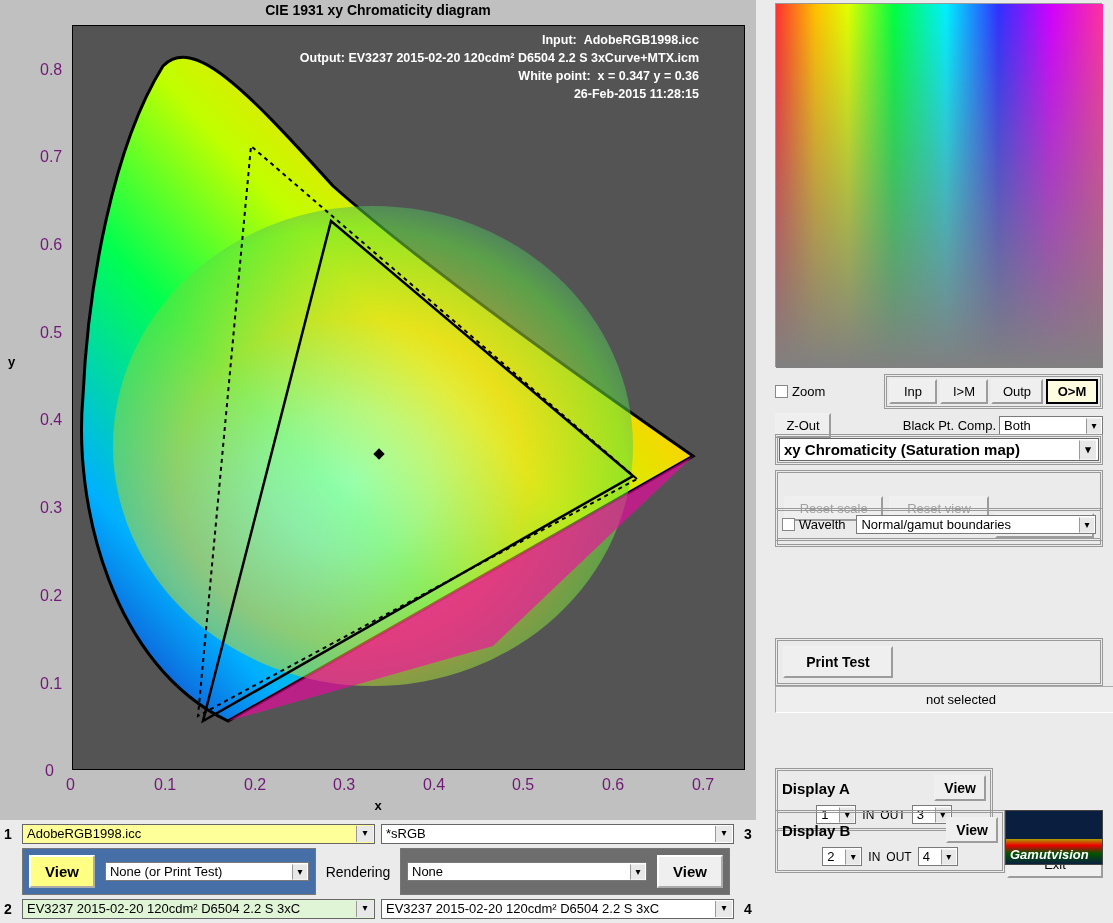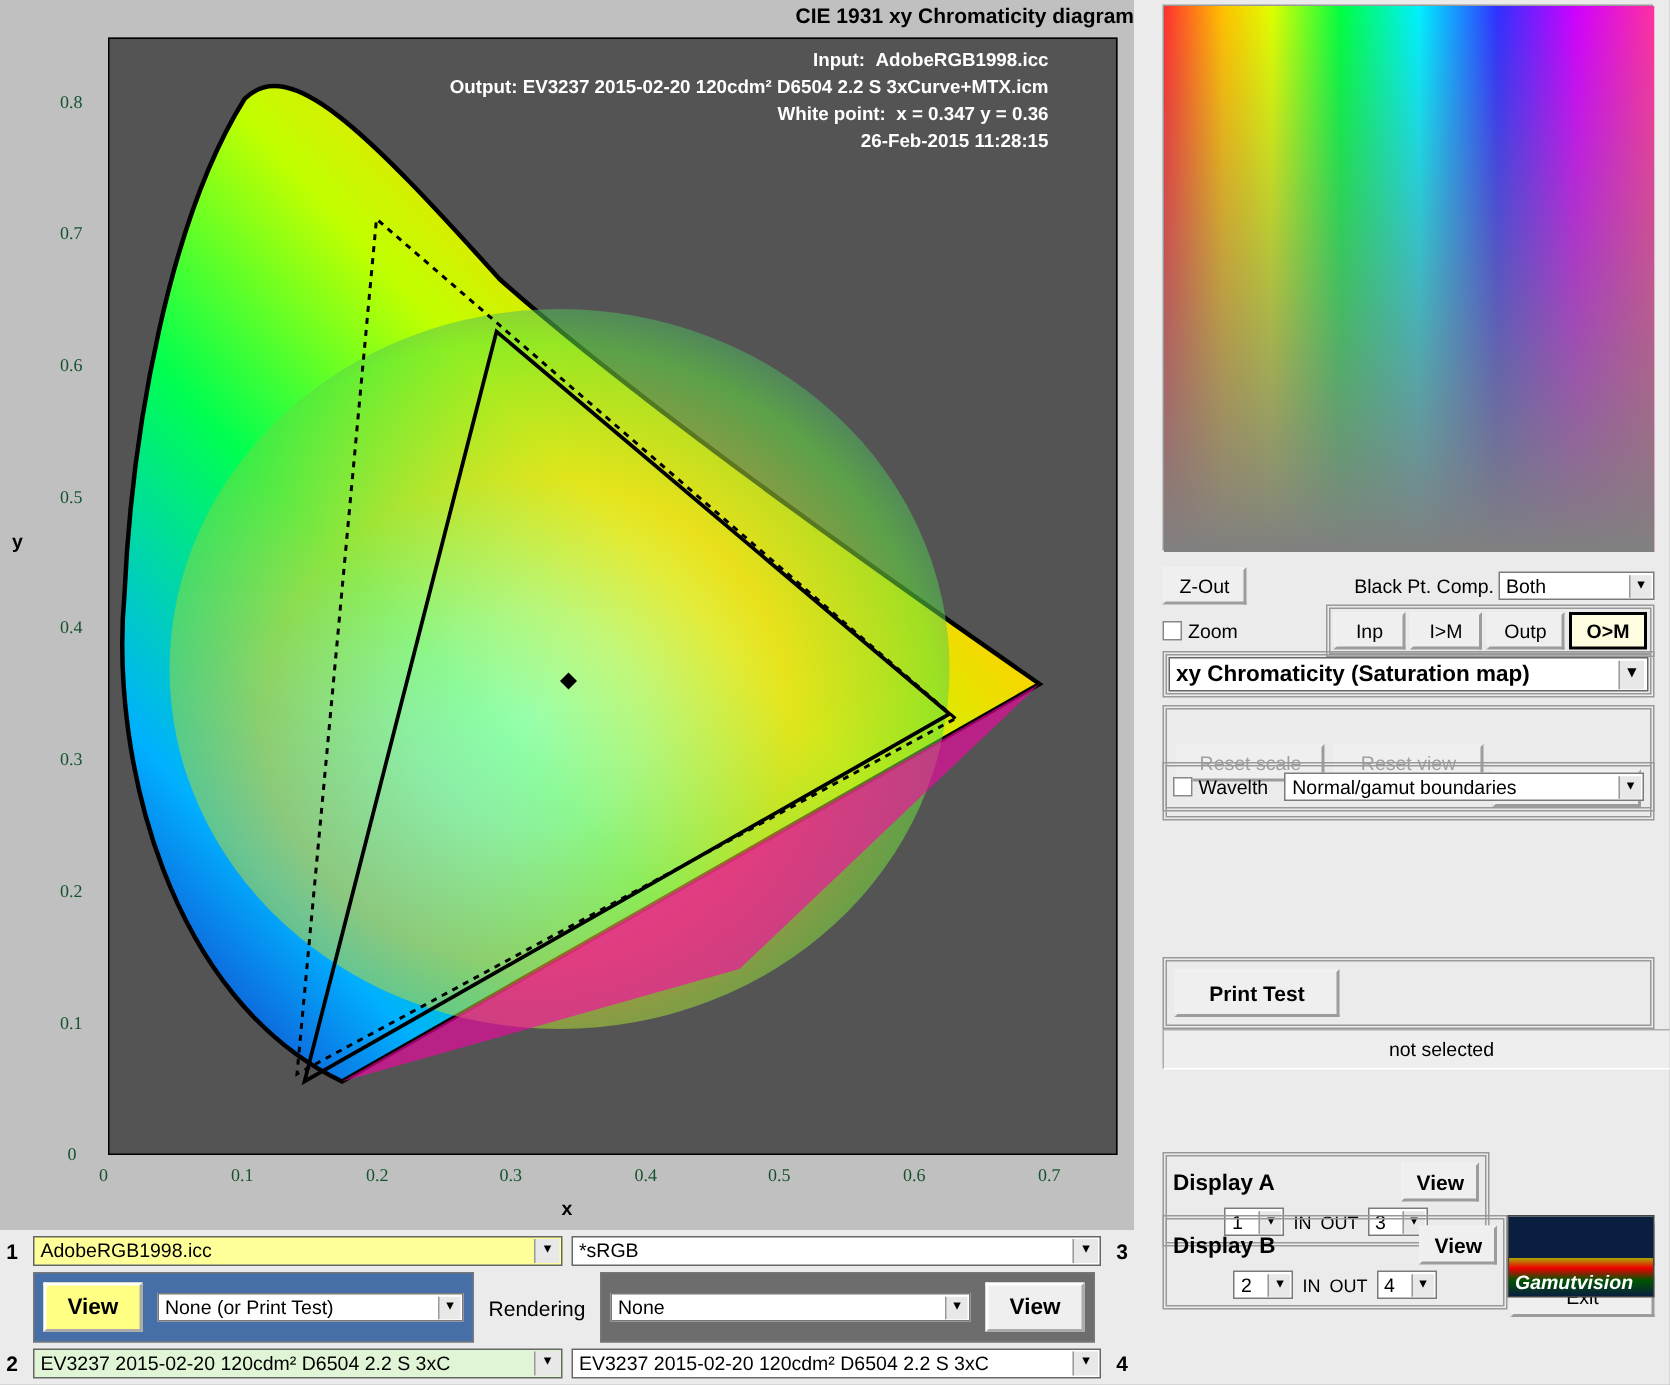--- a/index.html
+++ b/index.html
@@ -12,41 +12,41 @@
     width: 1113px; height: 923px;
     position: relative;
   }
   
   .chart-panel {
     position: absolute; left: 0; top: 0; width: 756px; height: 820px;
     background: #c0c0c0;
   }
   .chart-title {
     position: absolute; left: 0; top: 2px; width: 756px;
-    text-align: right; font-weight: bold; font-size: 14px;
+    text-align: center; font-weight: bold; font-size: 14px;
   }
   .plot {
     position: absolute; left: 72px; top: 25px; width: 673px; height: 745px;
     background: #545454;
     border: 1px solid #000;
   }
   .plot-info {
     position: absolute; right: 45px; top: 5px; width: auto;
     text-align: right; color: #fff; font-size: 12.5px; font-weight: bold;
     line-height: 1.45;
   }
   .ylabel {
     position: absolute; left: 8px; top: 44%; font-size: 13px; font-weight: bold;
     transform: translateY(-50%);
   }
   .xlabel {
     position: absolute; left: 0; width: 756px; top: 798px; text-align: center;
     font-size: 13px; font-weight: bold;
   }
-  .tick { position: absolute; font-size: 12px; color: #14532d; font-family: Liberation Serif, serif; }
+  .tick { position: absolute; font-size: 16px; color: #701a75; }
   
   .spectrum {
     position: absolute; left: 775px; top: 3px; width: 327px; height: 364px;
     border: 1px solid #999;
   }
   
   .ctrl-row { display: flex; align-items: center; gap: 3px; }
   .btn {
     font-size: 13px; padding: 3px 8px;
     background: #efefef; border: 2px outset #f0f0f0; cursor: pointer;
@@ -209,37 +209,37 @@
         <stop offset="0%" stop-color="rgba(128,128,128,0)"></stop>
         <stop offset="100%" stop-color="rgba(128,128,128,1)"></stop>
       </linearGradient>
     </defs>
     <rect width="327" height="364" fill="url(#hue)"></rect>
     <rect width="327" height="364" fill="url(#sat)"></rect>
   </svg>
 </div>
 
 <div style="position:absolute; left:775px; top:374px; width:328px;">
-  <div class="ctrl-row" style="justify-content:space-between; margin-top:4px;">
-    <div class="btn" style="width:56px;">Z-Out</div>
-    <div class="ctrl-row">
-      <span style="font-size:13px;">Black Pt. Comp.</span>
-      <div class="select" style="width:104px;">Both</div>
-    </div>
-  </div>
   <div class="ctrl-row" style="justify-content:space-between;">
     <label class="checkbox">
       <span class="box"></span>
         <span>Zoom</span>
     </label>
     <div class="ctrl-row" style="border:3px double #999; padding:2px;">
       <div class="btn" style="width:48px;">Inp</div>
       <div class="btn" style="width:48px;">I&gt;M</div>
       <div class="btn" style="width:52px;">Outp</div>
       <div class="btn active" style="width:52px;">O&gt;M</div>
+    </div>
+  </div>
+  <div class="ctrl-row" style="justify-content:space-between; margin-top:4px;">
+    <div class="btn" style="width:56px;">Z-Out</div>
+    <div class="ctrl-row">
+      <span style="font-size:13px;">Black Pt. Comp.</span>
+      <div class="select" style="width:104px;">Both</div>
     </div>
   </div>
 </div>
 
 <div style="position:absolute; left:775px; top:434px; width:328px; border:3px double #999; padding:1px;">
   <div class="big-select">xy Chromaticity (Saturation map)</div>
 </div>
 
 <div style="position:absolute; left:775px; top:470px; width:328px;" class="panel3d">
   <div class="btn disabled" style="flex:1;">Reset scale</div>

